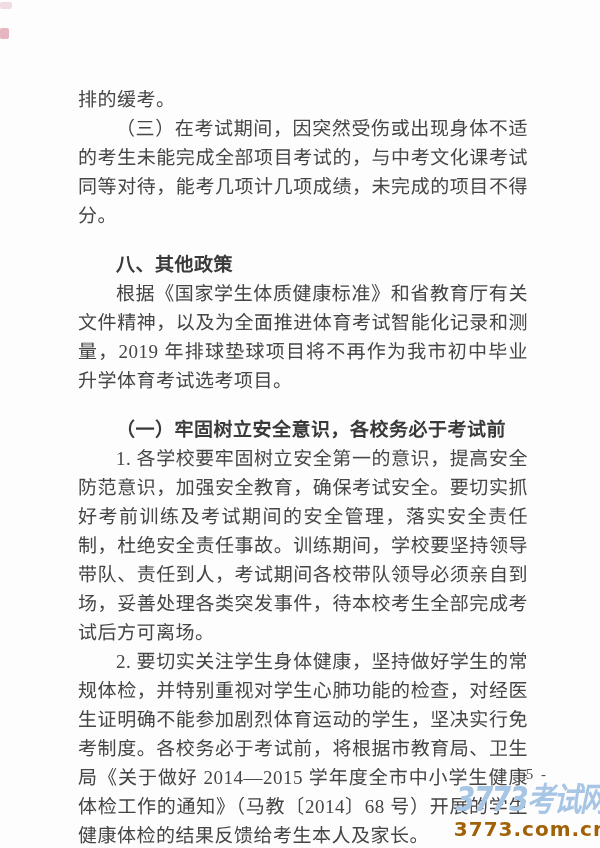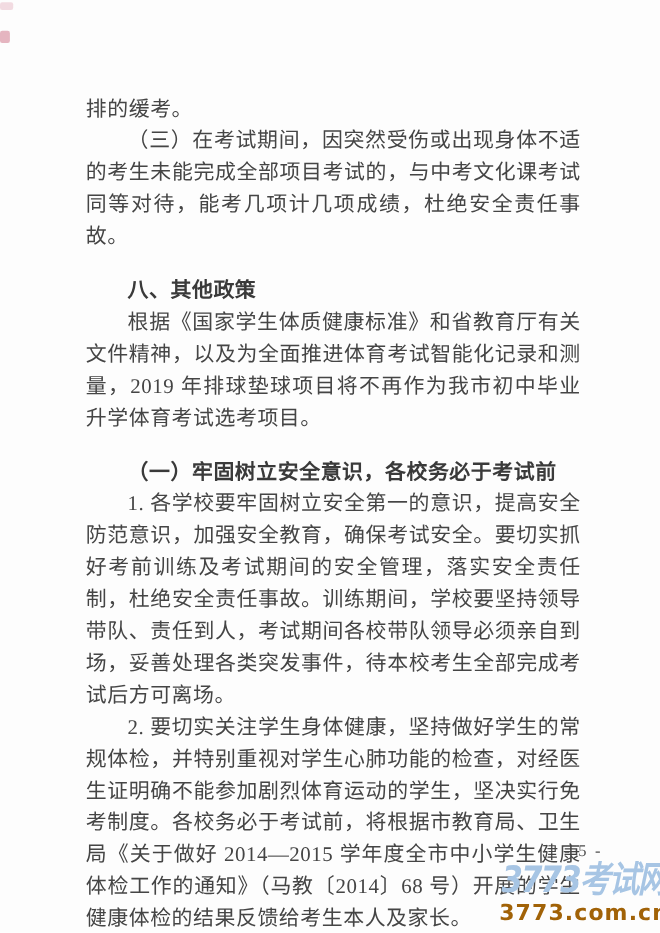--- a/index.html
+++ b/index.html
@@ -99,21 +99,21 @@
 </head>
 <body>
 
 <div class="page">
 
   <div class="artifact artifact-1"></div>
   <div class="artifact artifact-2"></div>
 
   <div class="content">
     <p class="continuation">排的缓考。</p>
-    <p class="body">（三）在考试期间，因突然受伤或出现身体不适的考生未能完成全部项目考试的，与中考文化课考试同等对待，能考几项计几项成绩，杜绝安全责任事故。</p>
+    <p class="body">（三）在考试期间，因突然受伤或出现身体不适的考生未能完成全部项目考试的，与中考文化课考试同等对待，能考几项计几项成绩，未完成的项目不得分。</p>
     <p class="heading">八、其他政策</p>
     <p class="body">根据《国家学生体质健康标准》和省教育厅有关文件精神，以及为全面推进体育考试智能化记录和测量，2019 年排球垫球项目将不再作为我市初中毕业升学体育考试选考项目。</p>
     <p class="heading">（一）牢固树立安全意识，各校务必于考试前</p>
     <p class="body">1. 各学校要牢固树立安全第一的意识，提高安全防范意识，加强安全教育，确保考试安全。要切实抓好考前训练及考试期间的安全管理，落实安全责任制，杜绝安全责任事故。训练期间，学校要坚持领导带队、责任到人，考试期间各校带队领导必须亲自到场，妥善处理各类突发事件，待本校考生全部完成考试后方可离场。</p>
     <p class="body">2. 要切实关注学生身体健康，坚持做好学生的常规体检，并特别重视对学生心肺功能的检查，对经医生证明确不能参加剧烈体育运动的学生，坚决实行免考制度。各校务必于考试前，将根据市教育局、卫生局《关于做好 2014—2015 学年度全市中小学生健康体检工作的通知》（马教〔2014〕68 号）开展的学生健康体检的结果反馈给考生本人及家长。</p>
     <p class="body">3. 要面向考生及家长大力开展安全宣传和健康教育，务必</p>
   </div>
 
   <div class="page-number">- 5 -</div>
 

